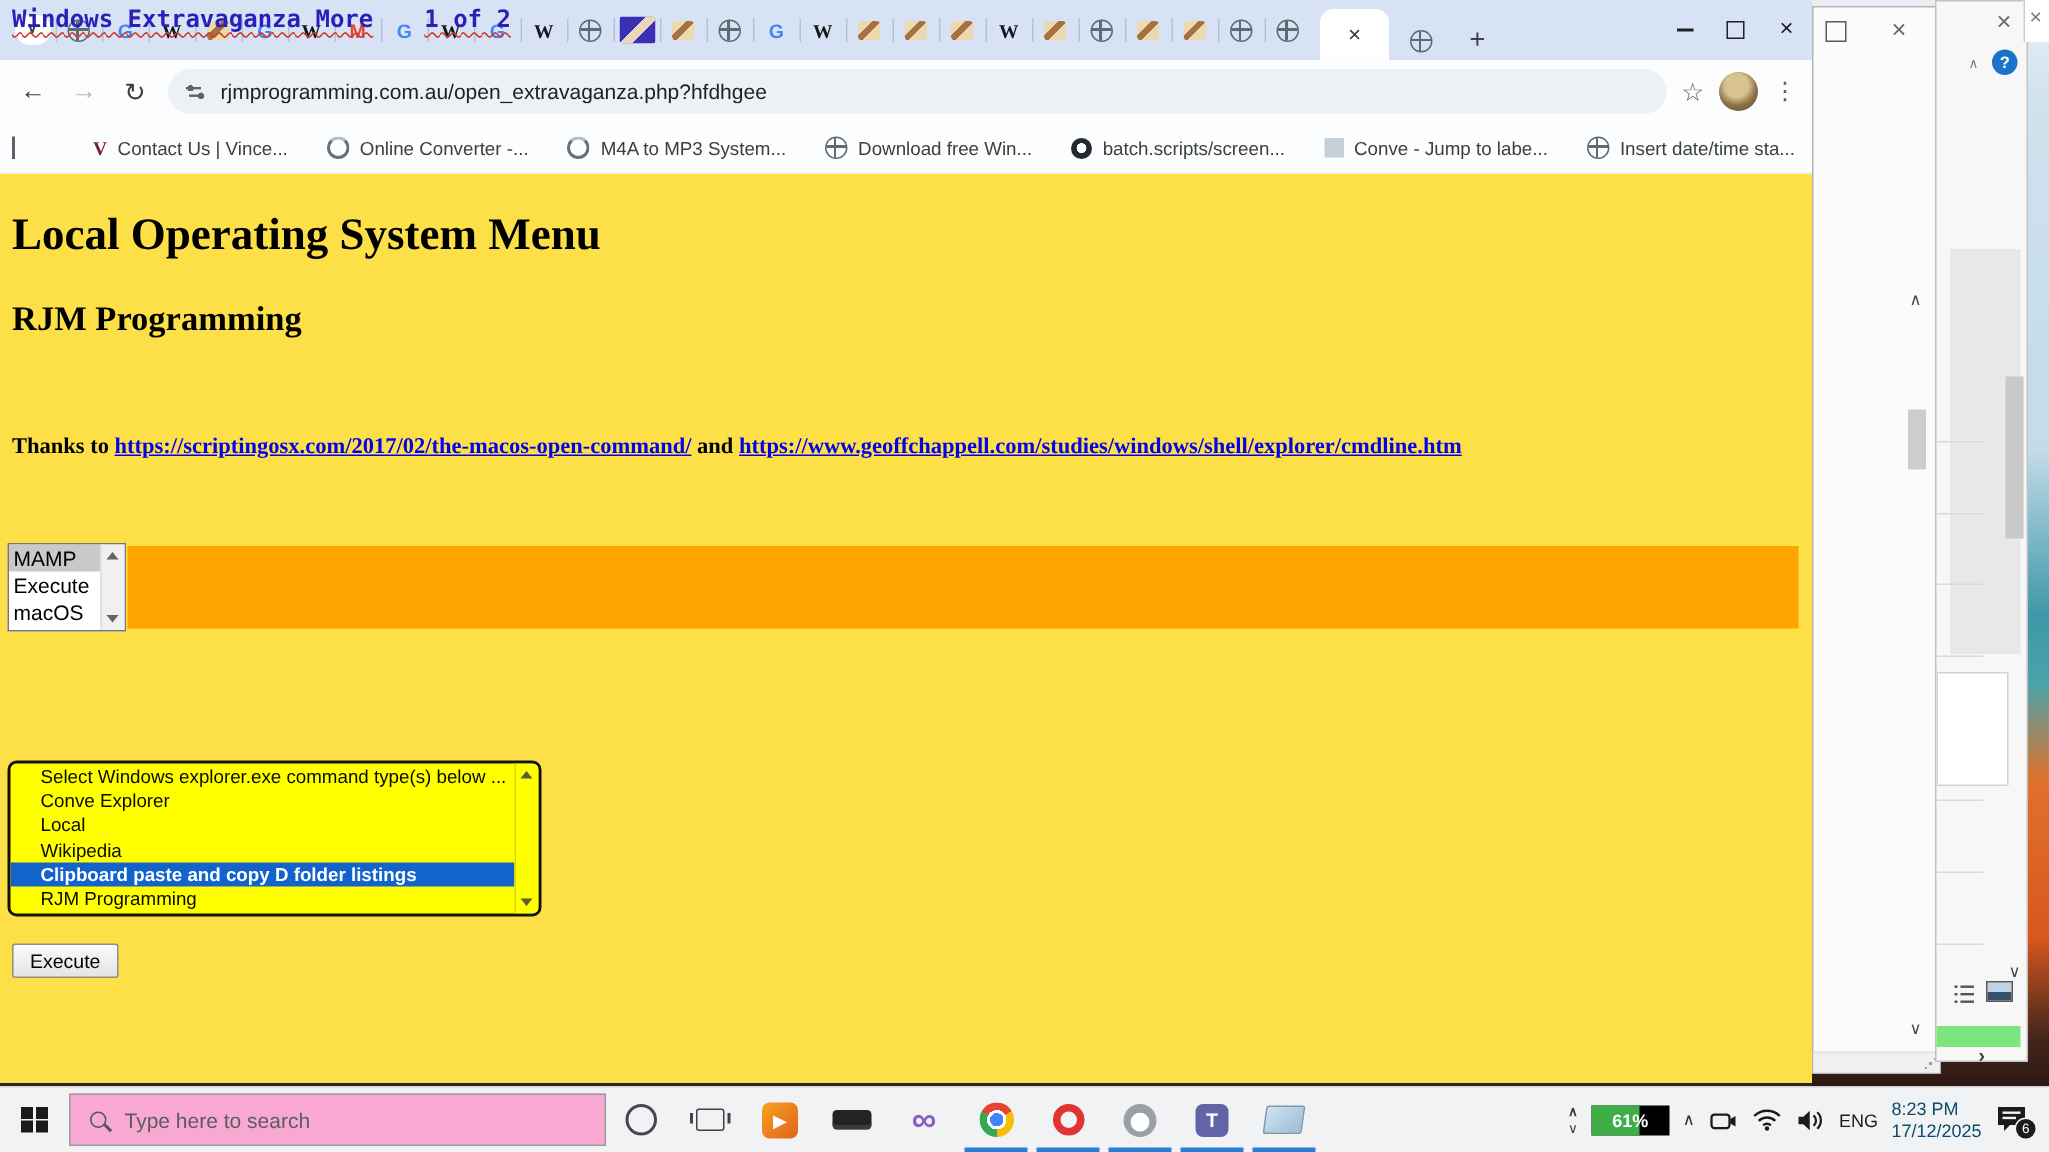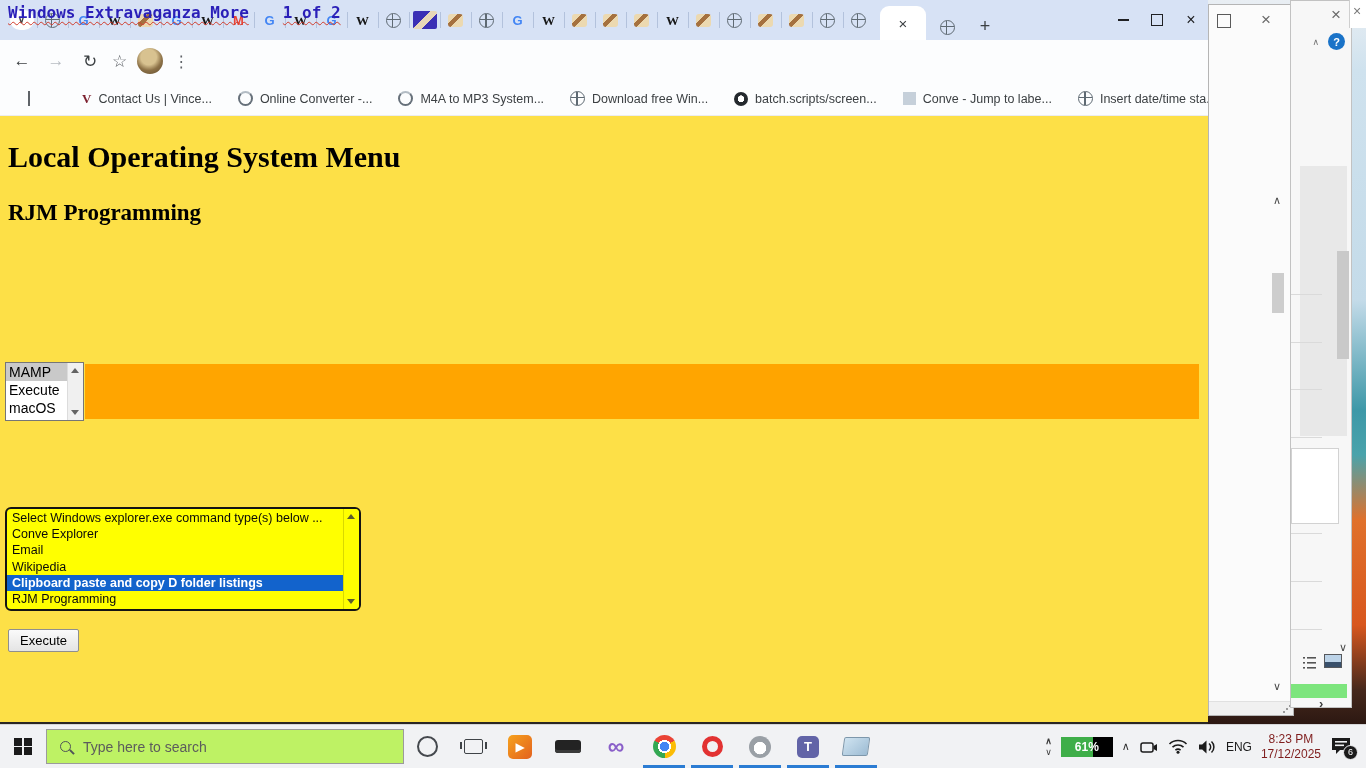--- a/index.html
+++ b/index.html
@@ -63,21 +63,21 @@
         radial-gradient(circle 2.2px at 10px 8.8px,#5f6368 95%,#0000)}
   .url-text{font-size:14px;color:#202124;white-space:nowrap;overflow:hidden}
   .star{font-size:17px;color:#5f6368}
   .star::before{content:"\2606"}
   .avatar{width:26px;height:26px;border-radius:50%;
           background:radial-gradient(circle at 45% 35%,#d8c290 0 35%,#8c7147 60%,#5e4a2e)}
   .kebab{color:#5f6368;font-size:16px;letter-spacing:0}
   .kebab::before{content:"\22EE"}
 
   
-  .bmbar{height:33px;background:#fcfdfe;display:flex;align-items:center;padding:0 28px;
+  .bmbar{height:33px;background:#fcfdfe;display:flex;align-items:center;padding:0 8px;
          border-bottom:1px solid #ecedef;gap:20px}
   .apps-grid{width:13px;height:13px;border:1.6px solid #5f6368;
      background:linear-gradient(#5f6368,#5f6368) center/1.6px 100% no-repeat,
                 linear-gradient(#5f6368,#5f6368) center/100% 1.6px no-repeat}
   .bm-div{width:1px;height:16px;background:#d0d3d6;margin:0 6px}
   .bm-item{display:flex;align-items:center;gap:7px;margin-right:26px;cursor:default}
   .bm-label{font-size:12.5px;color:#3c4043;white-space:nowrap}
   .s-vlogo{color:#7c1f2e;font-family:"Liberation Serif",serif}.s-vlogo::before{content:"V"}
   .s-spinner{width:11px;height:11px;border:2px solid #66707a;border-top-color:#b3bcc4;border-radius:50%}
   .s-github{width:14px;height:14px;border-radius:50%;
@@ -107,21 +107,21 @@
   .os-opt{height:18px;line-height:18px;padding-left:3px;white-space:nowrap}
   .os-opt.s-selgrey{background:#c9c9c9}
   .sb{width:15px;background:#f0f0f0;border-left:1px solid #dcdcdc;position:relative}
   .tri{width:0;height:0;position:absolute;left:3px}
   .tri-up{border-left:4px solid #0000;border-right:4px solid #0000;border-bottom:5px solid #636363;top:5px}
   .tri-down{border-left:4px solid #0000;border-right:4px solid #0000;border-top:5px solid #636363;bottom:5px}
   .orange-bar{left:85px;top:248px;width:1114px;height:55px;background:#FFA500}
   .cmd-select{left:5px;top:391px;width:352px;height:100px;border:2px solid #141414;border-radius:6px;
               background:#FFFF00;display:flex;overflow:hidden;font:12.5px "Liberation Sans",sans-serif}
   .cmd-opts{flex:1;overflow:hidden;padding-top:1px}
-  .cmd-opt{height:16.2px;line-height:16.2px;padding-left:5px;white-space:nowrap;color:#0a0a0a}
+  .cmd-opt{height:16.2px;line-height:16.2px;padding-left:20px;white-space:nowrap;color:#0a0a0a}
   .cmd-opt.s-selblue{background:#1263CC;color:#fff;font-weight:bold}
   .sb-y{width:15px;background:#FFFF00;border-left:1px solid #d9d900;position:relative}
   .sb-y .tri-up{border-bottom-color:#5c5c30}
   .sb-y .tri-down{border-top-color:#5c5c30}
   .exec-btn{left:8px;top:513px;font:13px "Liberation Sans",sans-serif;background:linear-gradient(#fafafa,#e4e4e4);
             border:1px solid #8f8f8f;border-radius:2px;padding:3px 11px}
 
   
   #side{left:1208px;top:0;width:158px;height:724px;
         background:linear-gradient(180deg,#e9eef3 0,#cfe2ee 70px,#c4dbe9 300px,#3e98a8 410px,
@@ -166,21 +166,21 @@
   .next-chev::before{content:"\203A"}
   .win-c{left:141px;top:0;width:17px;height:28px;background:#fff;border-left:1px solid #cfcfcf}
   .win-c .xg{left:3px;top:4px;font-size:14px;color:#7a7a7a}
 
   
   #taskbar{left:0;top:724px;width:1366px;height:44px;background:#f1f2f4;border-top:1px solid #d5d6d8;
            display:flex;align-items:center;box-sizing:border-box}
   .start{width:46px;display:flex;align-items:center;justify-content:center}
   .winlogo{display:grid;grid-template-columns:8px 8px;grid-template-rows:8px 8px;gap:1.5px}
   .winlogo i{background:#1b1b1b}
-  .searchbox{width:330px;height:33px;background:#bef264;border:1px solid #9b9b9b;display:flex;
+  .searchbox{width:330px;height:33px;background:#f9a8d4;border:1px solid #9b9b9b;display:flex;
              align-items:center;gap:12px;padding:0 13px}
   .magnifier{width:9px;height:9px;border:1.8px solid #4f5458;border-radius:50%;position:relative}
   .magnifier::after{content:"";position:absolute;width:6px;height:1.8px;background:#4f5458;
                     transform:rotate(45deg);right:-5px;bottom:-2px}
   .search-ph{font-size:14px;color:#5c5c5c}
   .cortana{width:46px;display:flex;align-items:center;justify-content:center}
   .cortana i{width:17px;height:17px;border:2px solid #45494e;border-radius:50%}
   .taskview{width:46px;display:flex;align-items:center;justify-content:center}
   .taskview i{width:17px;height:13px;border:1.7px solid #3f4347;border-radius:2px;position:relative}
   .taskview i::before,.taskview i::after{content:"";position:absolute;top:2px;height:7px;width:2px;background:#3f4347}
@@ -208,21 +208,21 @@
   .tray{margin-left:auto;display:flex;align-items:center;gap:9px;padding-right:10px;height:44px}
   .updown{display:flex;flex-direction:column;gap:2px;font-size:9px;color:#3b3b3b;line-height:1;align-items:center}
   .updown b::before{content:"\2227"}
   .updown i::before{content:"\2228";font-style:normal}
   .battery{width:52px;height:20px;background:#000;position:relative;display:flex;align-items:center;justify-content:center}
   .battery .fill{position:absolute;left:0;top:0;bottom:0;width:61%;background:#3fae49}
   .battery .pct{position:relative;color:#fff;font-size:12px;font-weight:bold}
   .tray-chev{font-size:11px;color:#2f2f2f}
   .tray-chev::before{content:"\2227"}
   .eng{font-size:12px;color:#1b1b1b}
-  .clock{font-size:12px;color:#7f1d1d;text-align:center;line-height:15px;white-space:nowrap}
+  .clock{font-size:12px;color:#0c4a6e;line-height:15px;white-space:nowrap}
   .notif{position:relative;width:26px;height:22px}
   .notif .badge{position:absolute;right:-2px;bottom:-2px;width:13px;height:13px;border-radius:50%;
                 background:#1b1b1b;color:#fff;font-size:9px;display:flex;align-items:center;justify-content:center;
                 border:1px solid #f1f2f4}
 </style>
 </head>
 <body>
 
 <div id="overlay" class="abs">
   <span>Windows Extravaganza More</span>
@@ -335,20 +335,24 @@
           <i></i>
         </div>
       <div class="wc wc-close"></div>
     </div>
   </div>
 
   <div class="toolbar">
     <div class="nav-ic">←</div>
     <div class="nav-ic nav-fwd">→</div>
     <div class="nav-ic">↻</div>
+    <div class="omnibox">
+      <span class="tune"></span>
+      <span class="url-text">rjmprogramming.com.au/open_extravaganza.php?hfdhgee</span>
+    </div>
     <div class="star"></div>
     <div class="avatar"></div>
     <div class="kebab"></div>
   </div>
 
   <div class="bmbar">
     <span class="apps-grid"></span>
     <span class="bm-div"></span>
     <div style="display:flex;align-items:center">
 
@@ -382,20 +386,21 @@
         </div>
       </div>
     <span class="bm-overflow"></span>
   </div>
 
   <div class="page">
     <h1 class="abs pg-h1">Local Operating System Menu</h1>
     <h2 class="abs pg-h2">RJM Programming</h2>
 
 
+    <div class="abs thanks"><span>Thanks to </span><a href="#">https://scriptingosx.com/2017/02/the-macos-open-command/</a><span> and </span><a href="#">https://www.geoffchappell.com/studies/windows/shell/explorer/cmdline.htm</a></div>
 
     <div class="abs os-select">
       <div class="os-opts">
 
       <div class="os-opt s-selgrey">MAMP</div>
           <div class="os-opt s-norm">Execute</div>
           <div class="os-opt s-norm">macOS</div>
         </div>
       <div class="sb">
         <span class="tri tri-up"></span>
@@ -403,21 +408,21 @@
       </div>
     </div>
 
     <div class="abs orange-bar"></div>
 
     <div class="abs cmd-select">
       <div class="cmd-opts">
 
       <div class="cmd-opt s-norm">Select Windows explorer.exe command type(s) below ...</div>
           <div class="cmd-opt s-norm">Conve Explorer</div>
-          <div class="cmd-opt s-norm">Email</div>
+          <div class="cmd-opt s-norm">Local</div>
           <div class="cmd-opt s-norm">Wikipedia</div>
           <div class="cmd-opt s-selblue">Clipboard paste and copy D folder listings</div>
           <div class="cmd-opt s-norm">RJM Programming</div>
         </div>
       <div class="sb-y">
         <span class="tri tri-up"></span>
         <span class="tri tri-down"></span>
       </div>
     </div>
 

